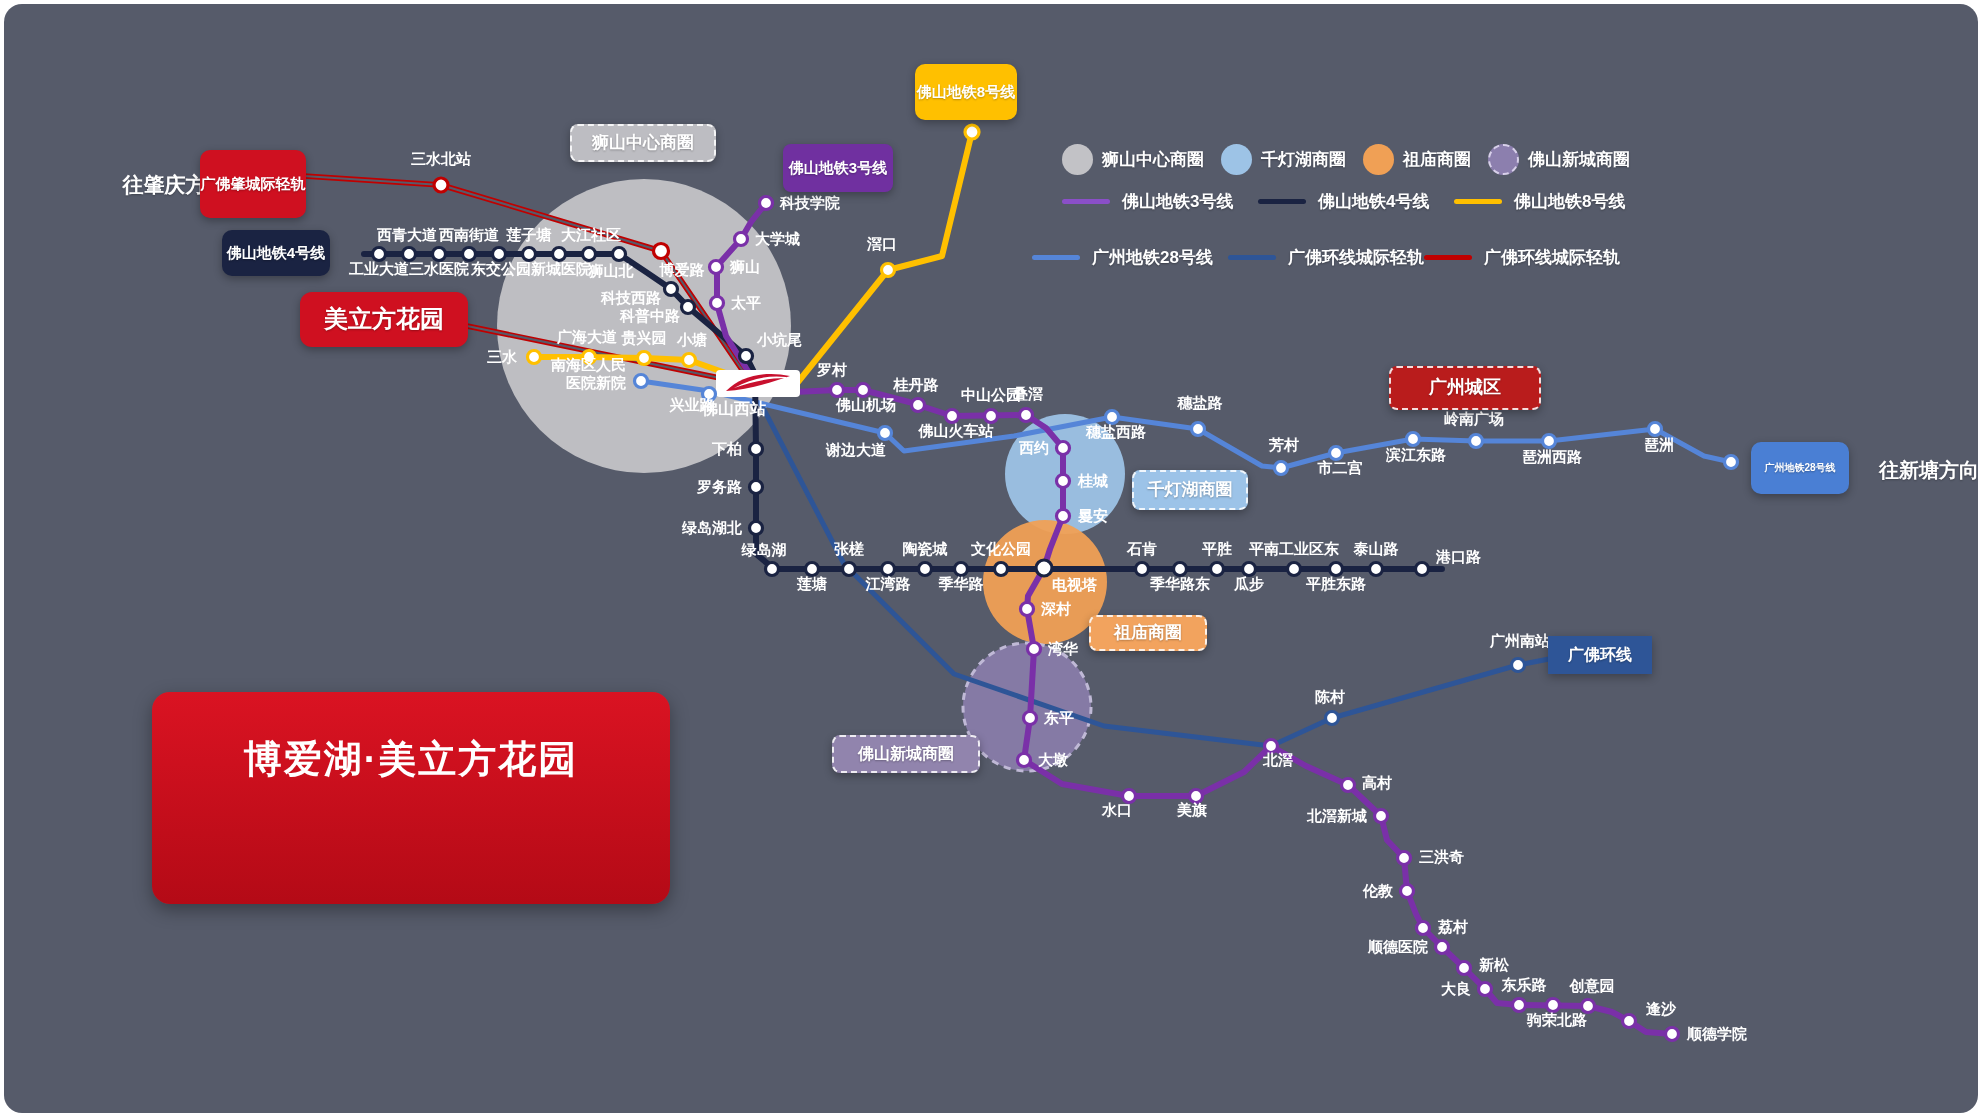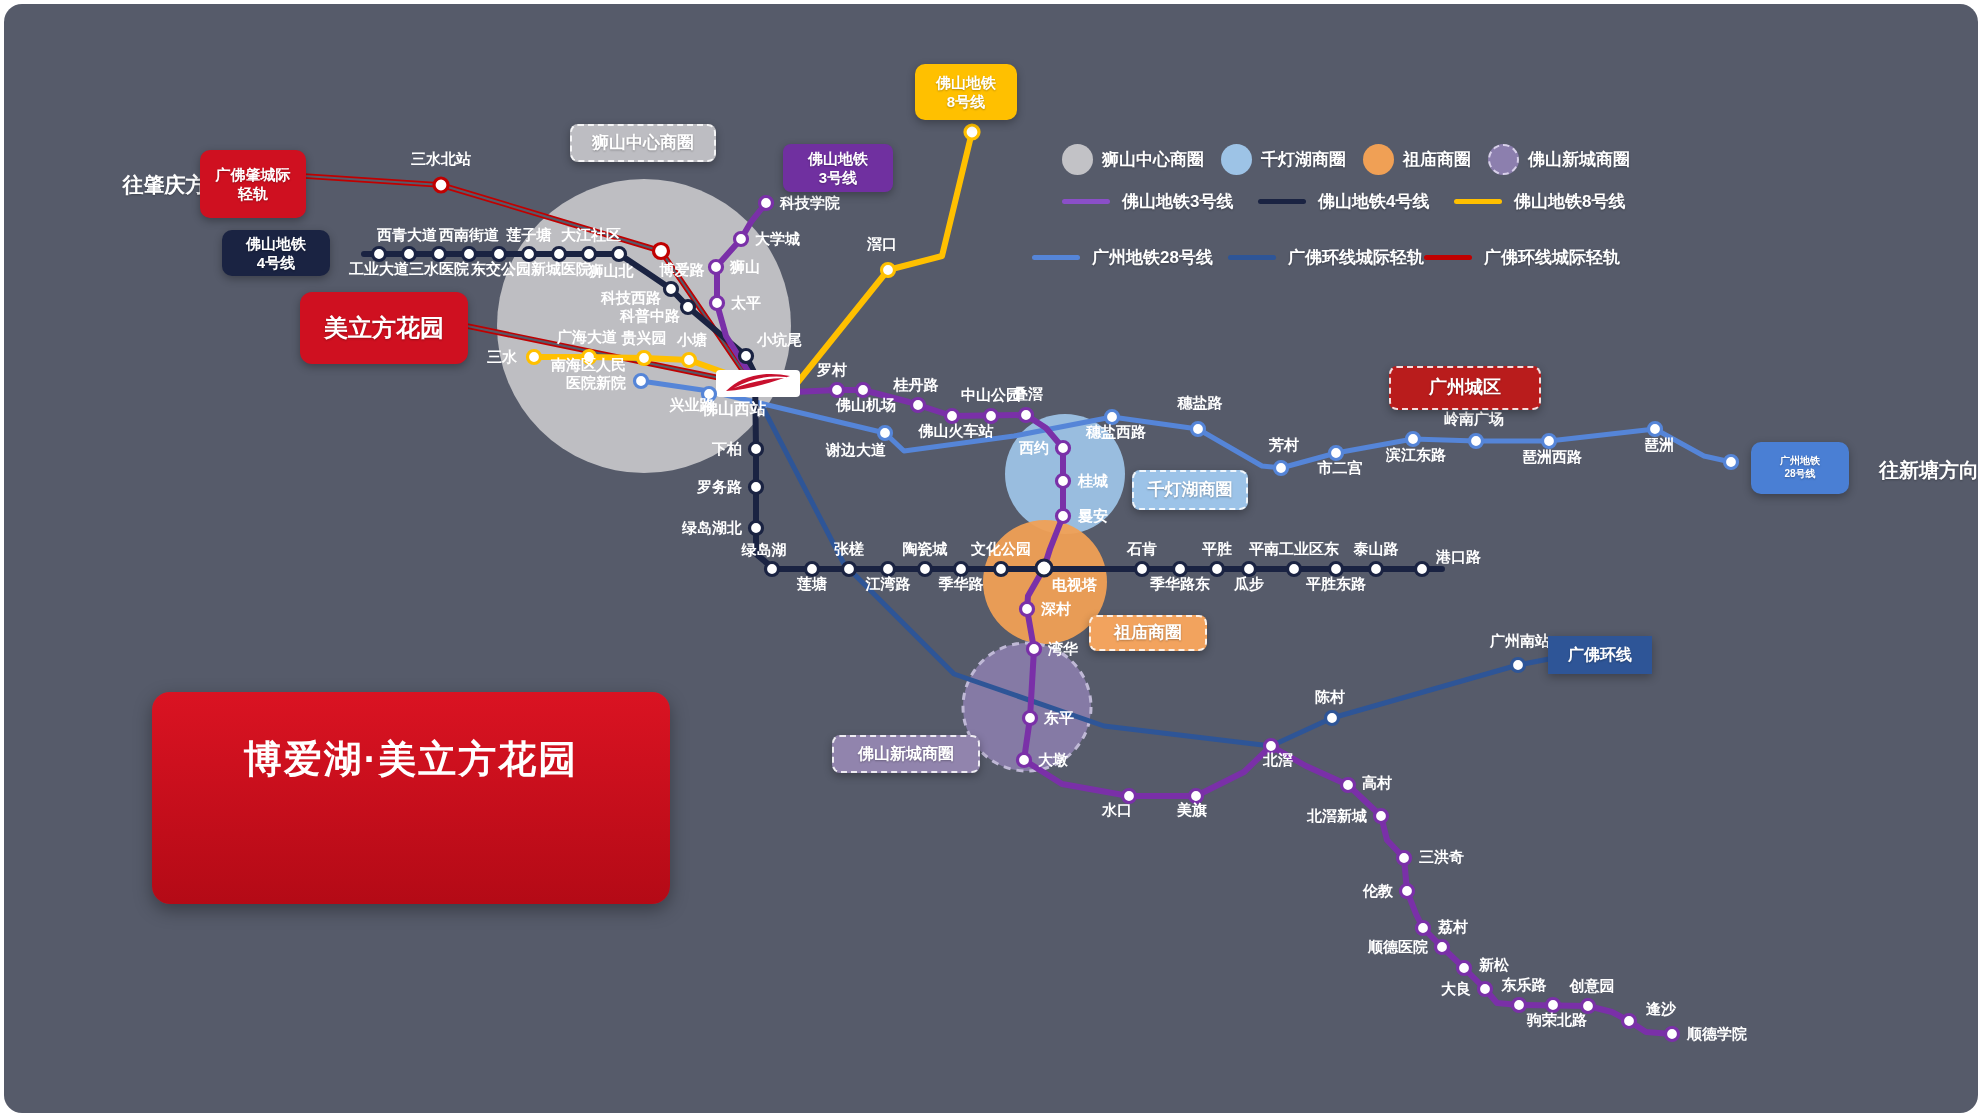--- a/index.html
+++ b/index.html
@@ -4,21 +4,21 @@
 <style>
   html,body{margin:0;padding:0;background:#ffffff;}
   .page{position:relative;width:1982px;height:1117px;background:#ffffff;overflow:hidden;
         font-family:"Liberation Sans","DejaVu Sans",sans-serif;}
   .board{position:absolute;left:4px;top:4px;right:4px;bottom:4px;background:#565b6a;
          border-radius:18px;overflow:hidden;}
   svg#map{position:absolute;left:0;top:0;}
   .overlay{position:absolute;left:0;top:0;width:100%;height:100%;pointer-events:none;}
   .stn{font:bold 15px "Liberation Sans","DejaVu Sans",sans-serif;fill:#ffffff;}
   .stn-big{font:bold 16px "Liberation Sans","DejaVu Sans",sans-serif;fill:#ffffff;}
-  .badge{position:absolute;display:flex;flex-direction:column;align-items:center;justify-content:center;
+  .badge{position:absolute;display:flex;flex-direction:row;align-items:center;justify-content:center;
          color:#fff;font-weight:bold;line-height:1.28;text-align:center;
          text-shadow:0 1px 2px rgba(0,0,0,.28);box-sizing:border-box;}
   .badge.solid{box-shadow:0 3px 9px rgba(0,0,0,.30);}
   .legend{position:absolute;left:1058px;top:140px;width:640px;color:#fff;font-weight:bold;}
   .legend-row{position:absolute;left:0;display:flex;align-items:center;}
   .legend-row.r1{top:0;gap:17px;}
   .legend-row.r2{top:46px;}
   .legend-row.r3{top:102px;margin-left:-30px;align-items:flex-end;}
   .lg-item{display:flex;align-items:center;}
   .lg-item.line{width:196px;}
@@ -232,21 +232,21 @@
           <span>往肇庆方向</span>
         </div>
         <div class="badge solid" style="left: 196px; top: 146px; width: 106px; height: 68px; font-size: 15px; background: rgb(207, 16, 32); border-radius: 10px;">
           <span>广佛肇城际</span>
           <span>轻轨</span>
         </div>
         <div class="badge solid" style="left: 218px; top: 226px; width: 108px; height: 46px; font-size: 15px; background: rgb(26, 35, 66); border-radius: 10px;">
           <span>佛山地铁</span>
           <span>4号线</span>
         </div>
-        <div class="badge solid" style="left: 296px; top: 288px; width: 168px; height: 72px; font-size: 24px; background: rgb(207, 16, 32); border-radius: 12px; justify-content: center;">
+        <div class="badge solid" style="left: 296px; top: 288px; width: 168px; height: 55px; font-size: 24px; background: rgb(207, 16, 32); border-radius: 12px; justify-content: center;">
           <span>美立方花园</span>
         </div>
         <div class="badge solid" style="left: 566px; top: 120px; width: 146px; height: 38px; font-size: 17px; background: rgb(189, 189, 194); border-radius: 8px; border: 2px dashed rgba(255, 255, 255, 0.85);">
           <span>狮山中心商圈</span>
         </div>
         <div class="badge solid" style="left: 779px; top: 140px; width: 110px; height: 48px; font-size: 15px; background: rgb(112, 48, 160); border-radius: 8px;">
           <span>佛山地铁</span>
           <span>3号线</span>
         </div>
         <div class="badge solid" style="left: 911px; top: 60px; width: 102px; height: 56px; font-size: 15px; background: rgb(255, 192, 0); border-radius: 10px;">

